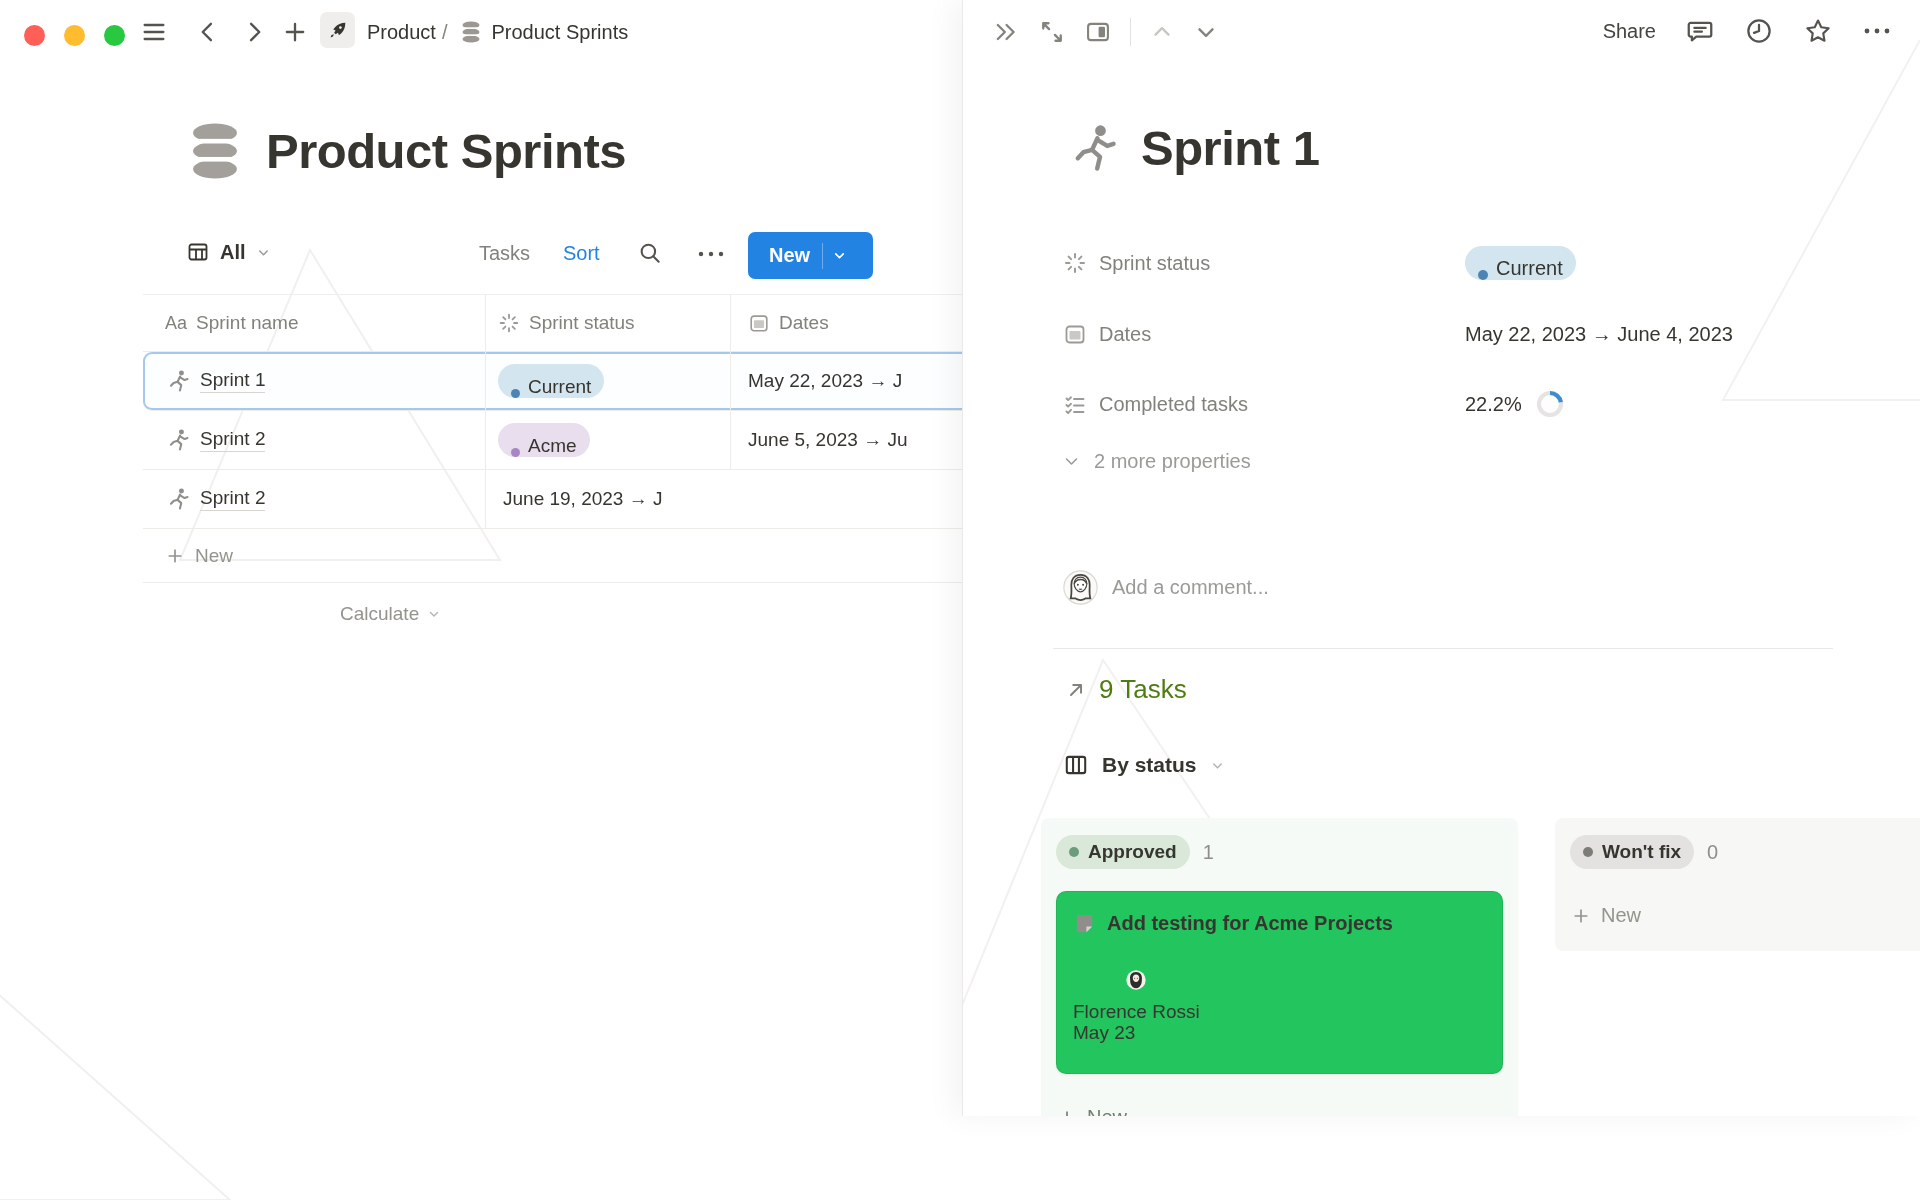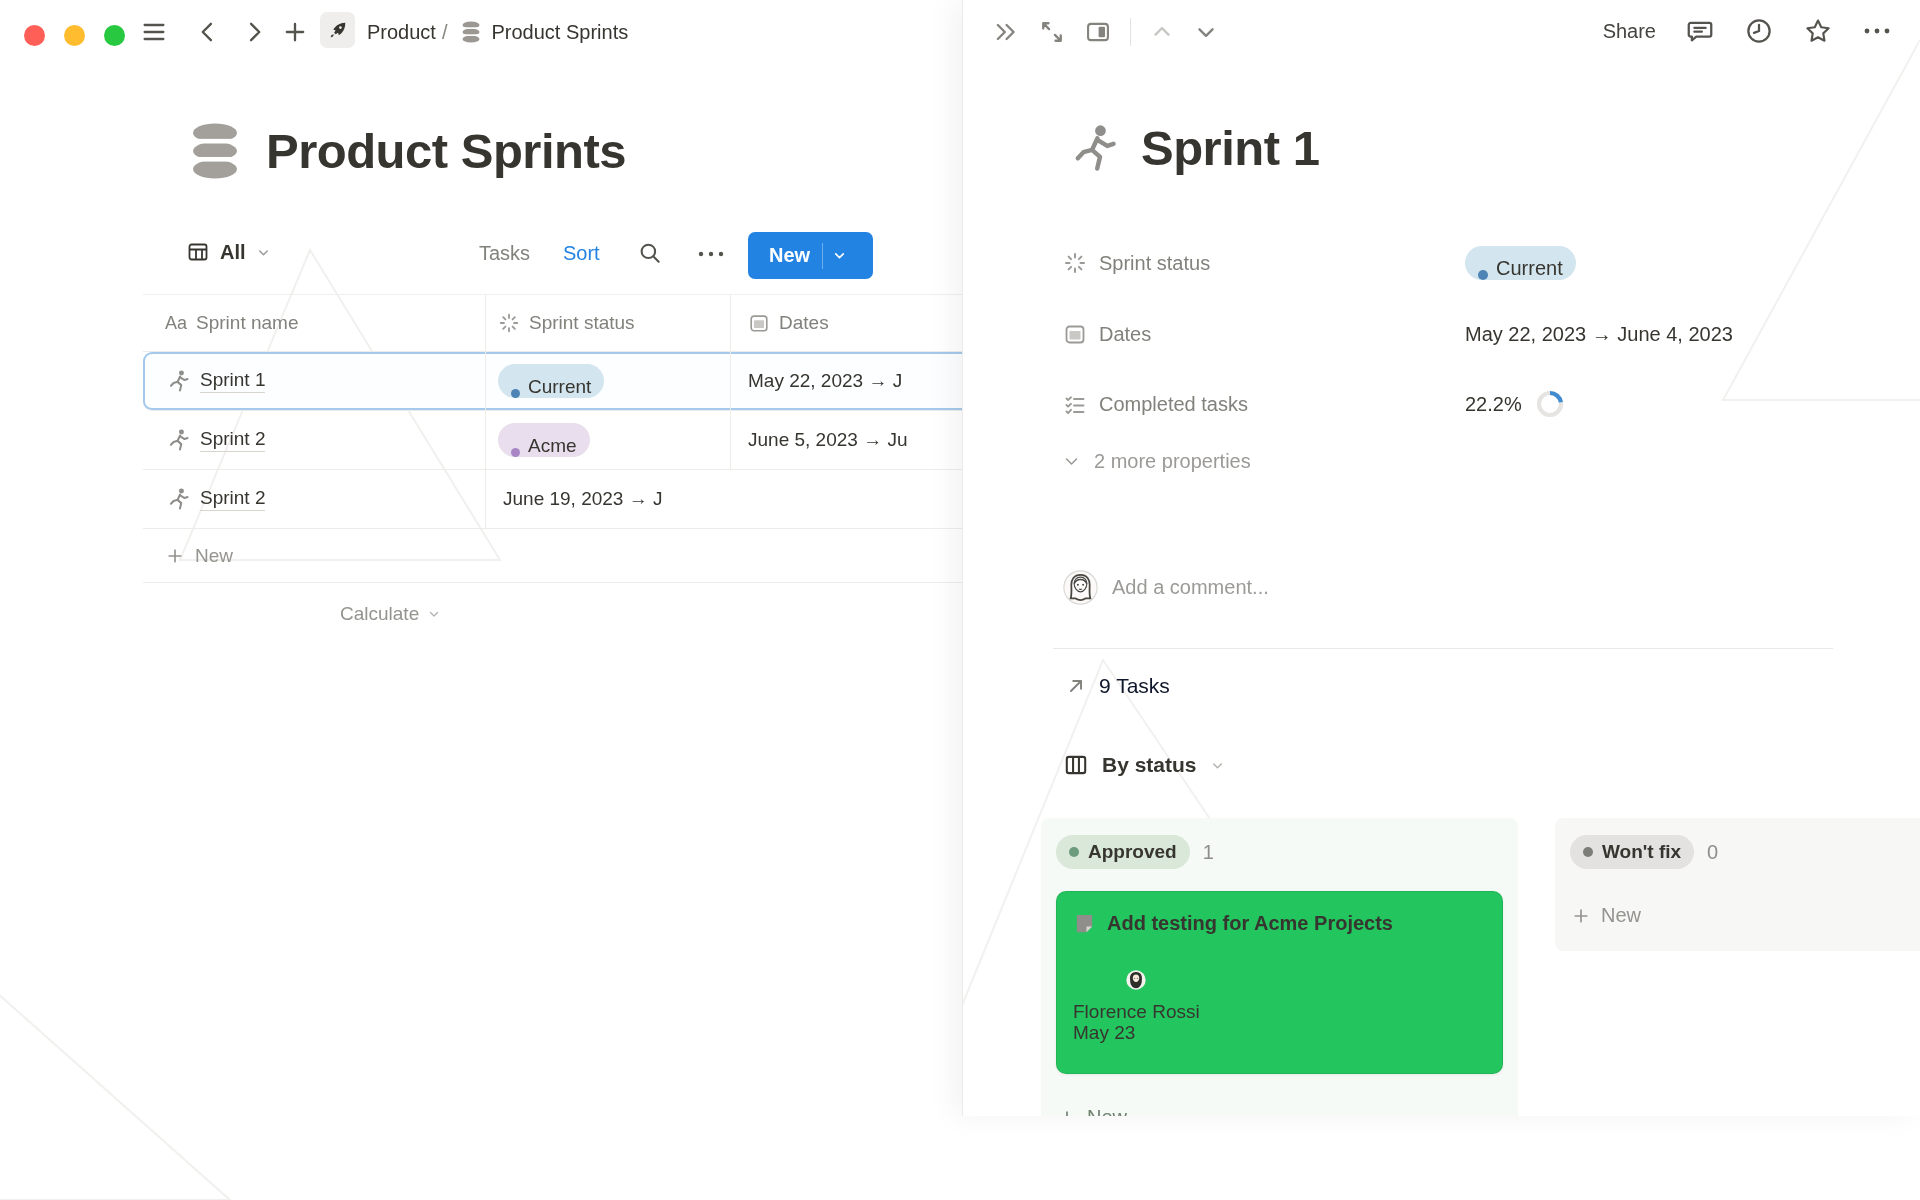--- a/index.html
+++ b/index.html
@@ -413,21 +413,21 @@
     </svg>
     <span style="color:#9b9a97; font-size:20px;">Add a comment...</span>
   </div>
 
   <div class="abs" style="left:90px; top:648px; width:780px; height:1px; background:#e9e8e5;"></div>
 
   <div class="abs" style="left:102px; top:674px; display:flex; align-items:center; gap:12px;">
     <svg width="22" height="22" viewBox="0 0 24 24" fill="none" stroke="#82827c" stroke-width="2.1" stroke-linecap="round" stroke-linejoin="round">
         <path d="M6.5 17.5L17.5 6.5M9 6.5h8.5V15"></path>
       </svg>
-    <span style="font-size:21px; font-weight:500; color:#0f172a;">9 Tasks</span>
+    <span style="font-size:26px; font-weight:500; color:#4d7c0f;">9 Tasks</span>
   </div>
 
   <div class="abs" style="left:100px; top:752px; display:flex; align-items:center; gap:13px;">
     <svg width="26" height="26" viewBox="0 0 24 24" fill="none" stroke="#37352f" stroke-width="1.9">
         <rect x="3.5" y="4.5" width="17" height="15" rx="2"></rect>
         <path d="M9.3 4.5v15M14.7 4.5v15"></path>
       </svg>
     <span style="font-size:21px; font-weight:700;">By status</span>
     <svg width="15" height="15" viewBox="0 0 24 24" fill="none" stroke="#b4b3af" stroke-width="2.4" stroke-linecap="round" stroke-linejoin="round">
         <path d="M6 9.5l6 6 6-6"></path>

